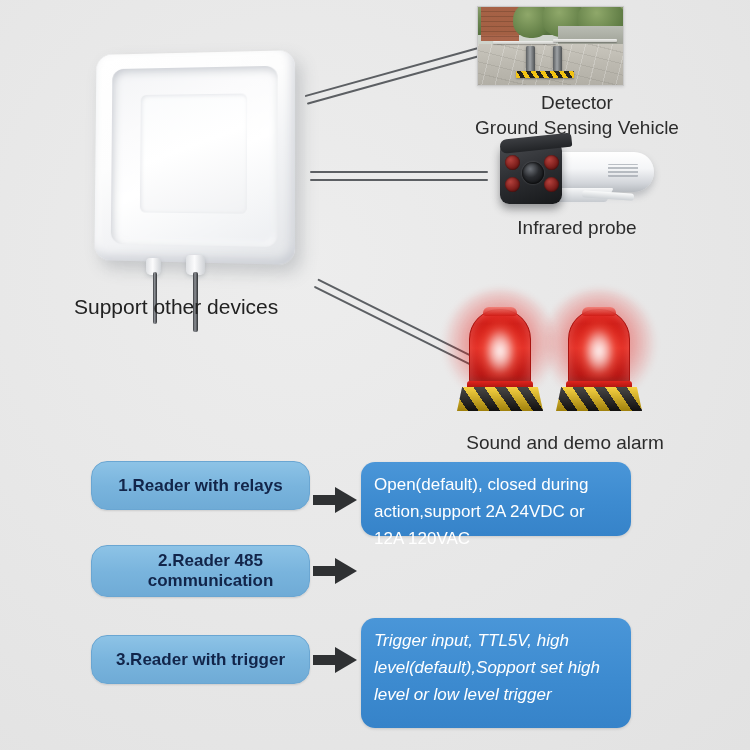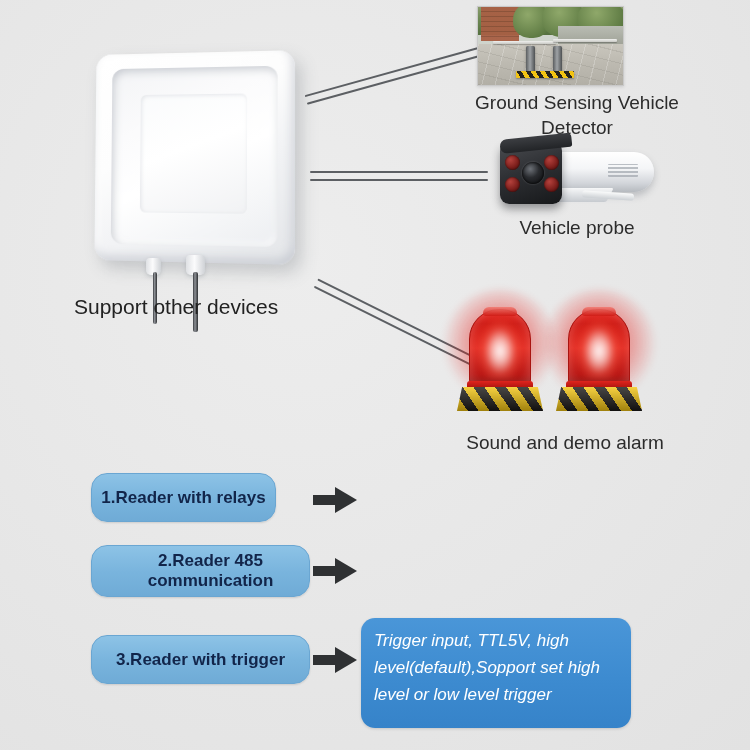--- a/index.html
+++ b/index.html
@@ -230,41 +230,41 @@
     <div class="ph-wall"></div>
     <div class="ph-ground"></div>
     <div class="ph-barrier" style="left:10%; top:44%; width:44%;"></div>
     <div class="ph-barrier" style="left:52%; top:41%; width:44%;"></div>
     <div class="ph-post" style="left:33%;"></div>
     <div class="ph-post" style="left:52%;"></div>
     <div class="ph-curb" style="left:26%; width:40%;"></div>
   </div>
 
   <div class="caption" id="caption-detector">
+    <div>Detector</div>
     <div>Ground Sensing Vehicle</div>
-    <div>Detector</div>
   </div>
 
   <div class="abs" id="infrared-probe">
     <div class="cam-barrel">
       <div class="cam-brand"></div>
     </div>
     <div class="cam-mount"></div>
     <div class="cam-arm"></div>
     <div class="cam-head">
       <div class="cam-visor"></div>
       <div class="ir-led l1"></div>
       <div class="ir-led l2"></div>
       <div class="ir-led l3"></div>
       <div class="ir-led l4"></div>
       <div class="cam-lens"></div>
     </div>
   </div>
 
-  <div class="caption" id="caption-infrared">Vehicle probe</div>
+  <div class="caption" id="caption-infrared">Infrared probe</div>
 
   <div class="beacon" id="beacon-1">
     <div class="bc-glow"></div>
     <div class="bc-dome"></div>
     <div class="bc-cap"></div>
     <div class="bc-flash"></div>
     <div class="bc-ring"></div>
     <div class="bc-base"></div>
   </div>
 
@@ -272,27 +272,30 @@
     <div class="bc-glow"></div>
     <div class="bc-dome"></div>
     <div class="bc-cap"></div>
     <div class="bc-flash"></div>
     <div class="bc-ring"></div>
     <div class="bc-base"></div>
   </div>
 
   <div class="caption" id="caption-alarm">Sound and demo alarm</div>
 
-  <div class="label-box" style="left:91px; top:473px; width:185px; height:49px;">
+  <div class="label-box" style="left:91px; top:461px; width:219px; height:49px;">
     <span class="lbl-l1">1.Reader with relays</span>
   </div>
   <div class="arrow" style="left:313px; top:487px;">
     <div class="shaft"></div>
       <div class="head"></div>
   </div>
+  <div class="desc-box" style="left:361px; top:462px; width:270px; height:74px;">
+    <span>Open(default), closed during action,support 2A 24VDC or 12A 120VAC</span>
+  </div>
 
   <div class="label-box" style="left:91px; top:545px; width:219px; height:52px;padding-left:28px;">
     <span class="lbl-l1">2.Reader 485
 communication</span>
   </div>
   <div class="arrow" style="left:313px; top:558px;">
     <div class="shaft"></div>
       <div class="head"></div>
   </div>
 

